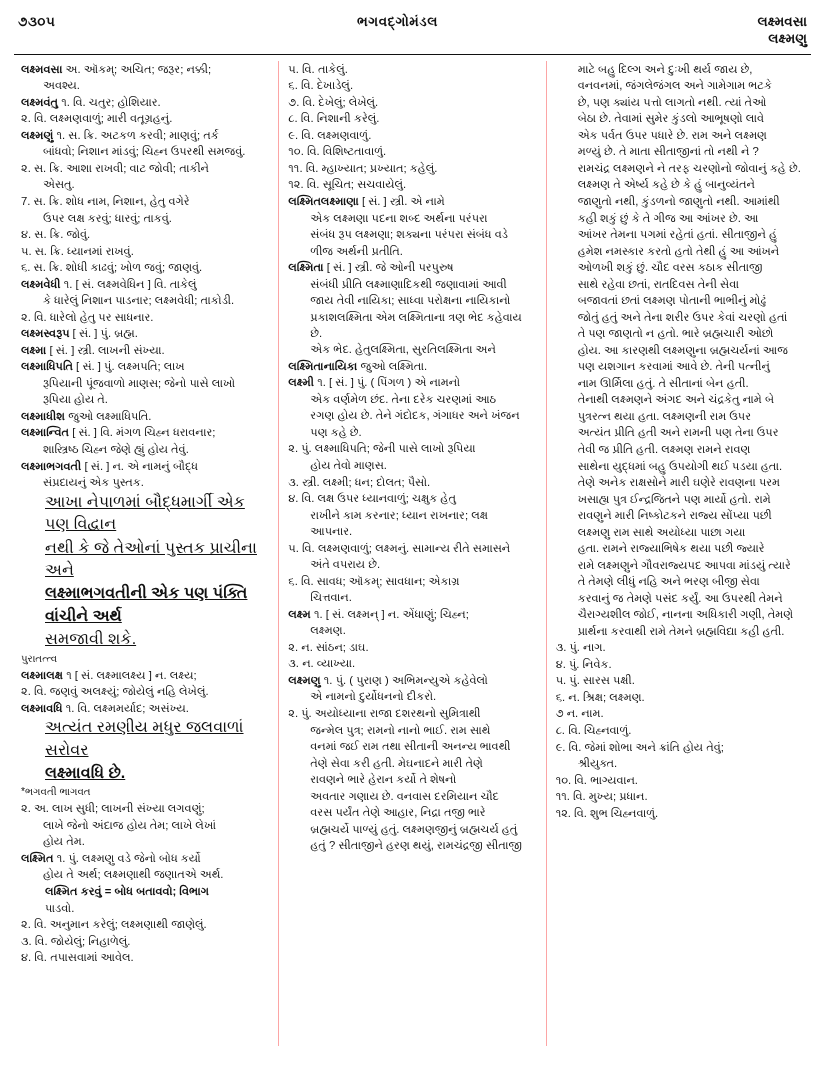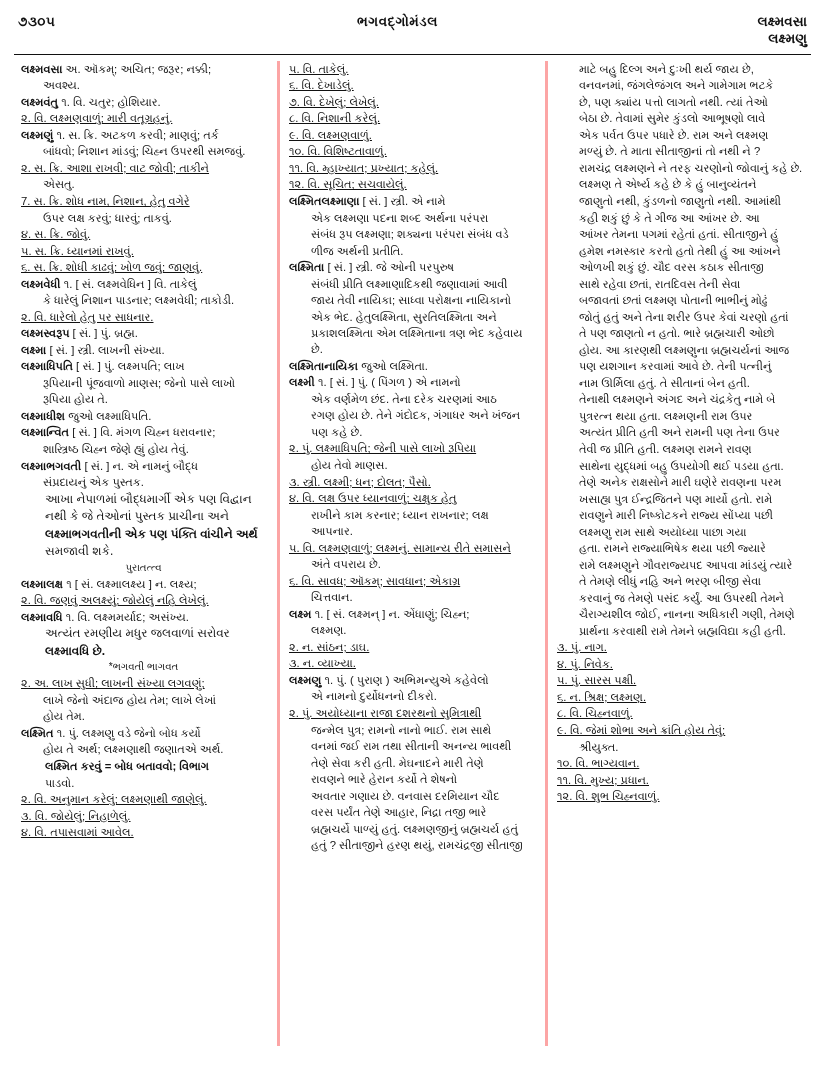--- a/index.html
+++ b/index.html
@@ -57,49 +57,49 @@
     font-size: 11.3px;
     line-height: 1.42;
   }
   .col {
     flex: 1;
     padding: 0 9px;
     box-sizing: border-box;
     overflow: hidden;
   }
   .col.c1, .col.c2 {
-    border-right: 3px solid #fca5a5;
+    border-right: 1px solid #fca5a5;
   }
   .entry {
     margin: 0 0 0.5px 0;
     text-indent: 0;
     padding-left: 11px;
     text-indent: -11px;
   }
   .entry.sub {
     padding-left: 11px;
     text-indent: -11px;
-    text-decoration: underline;
   }
   .entry.cont {
     padding-left: 22px;
     text-indent: 0;
   }
   .entry.indent2 {
     padding-left: 24px;
     text-indent: 0;
   }
   .hw {
     font-weight: bold;
   }
   .smallnote {
-    font-size: 12px;
+    font-size: 16px;
+    text-decoration: underline;
   }
   .attrib {
-    text-align: center;
+    text-align: left;
     font-size: 10.2px;
     padding-right: 2px;
   }
   .boldline {
     font-weight: bold;
   }
 </style>
 </head>
 <body>
 
@@ -175,22 +175,22 @@
         <div class="entry sub">૧૦. વિ. વિશિષ્ટતાવાળું.</div>
         <div class="entry sub">૧૧. વિ. મ્હાખ્યાત; પ્રખ્યાત; કહેલું.</div>
         <div class="entry sub">૧૨. વિ. સૂચિત; સચવાયેલું.</div>
         <div class="entry"><span class="hw">લક્ષ્મિતલક્ષ્માણા</span> [ સં. ] સ્ત્રી. એ નામે</div>
         <div class="entry cont">એક લક્ષ્મણા પદના શબ્દ અર્થના પરંપરા</div>
         <div class="entry cont">સંબંધ રૂપ લક્ષ્મણા; શક્યના પરંપરા સંબંધ વડે</div>
         <div class="entry cont">ળીજ અર્થની પ્રતીતિ.</div>
         <div class="entry"><span class="hw">લક્ષ્મિતા</span> [ સં. ] સ્ત્રી. જે ઓની પરપુરુષ</div>
         <div class="entry cont">સંબંધી પ્રીતિ લક્ષ્માણાદિકથી જણાવામાં આવી</div>
         <div class="entry cont">જાય તેવી નાયિકા; સાધ્વા પરોક્ષના નાયિકાનો</div>
+        <div class="entry cont">પ્રકાશલક્ષ્મિતા એમ લક્ષ્મિતાના ત્રણ ભેદ કહેવાય છે.</div>
         <div class="entry cont">એક ભેદ. હેતુલક્ષ્મિતા, સુરતિલક્ષ્મિતા અને</div>
-        <div class="entry cont">પ્રકાશલક્ષ્મિતા એમ લક્ષ્મિતાના ત્રણ ભેદ કહેવાય છે.</div>
         <div class="entry"><span class="hw">લક્ષ્મિતાનાયિકા</span> જુઓ લક્ષ્મિતા.</div>
         <div class="entry"><span class="hw">લક્ષ્મી</span> ૧. [ સં. ] પું. ( પિંગળ ) એ નામનો</div>
         <div class="entry cont">એક વર્ણમેળ છંદ. તેના દરેક ચરણમાં આઠ</div>
         <div class="entry cont">રગણ હોય છે. તેને ગંદોદક, ગંગાધર અને ખંજન</div>
         <div class="entry cont">પણ કહે છે.</div>
         <div class="entry sub">૨. પું. લક્ષ્માધિપતિ; જેની પાસે લાખો રૂપિયા</div>
         <div class="entry cont">હોય તેવો માણસ.</div>
         <div class="entry sub">૩. સ્ત્રી. લક્ષ્મી; ધન; દોલત; પૈસો.</div>
         <div class="entry sub">૪. વિ. લક્ષ ઉપર ધ્યાનવાળું; ચક્ષુક હેતુ</div>
         <div class="entry cont">રાખીને કામ કરનાર; ધ્યાન રાખનાર; લક્ષ</div>
@@ -248,20 +248,21 @@
         <div class="entry cont">હતા. રામને રાજ્યાભિષેક થયા પછી જ્યારે</div>
         <div class="entry cont">રામે લક્ષ્મણુને ગૌવરાજ્યપદ આપવા માંડયું ત્યારે</div>
         <div class="entry cont">તે તેમણે લીધું નહિ અને ભરણ બીજી સેવા</div>
         <div class="entry cont">કરવાનું જ તેમણે પસંદ કર્યું. આ ઉપરથી તેમને</div>
         <div class="entry cont">ચૈરાગ્યશીલ જોઈ, નાનના અધિકારી ગણી, તેમણે</div>
         <div class="entry cont">પ્રાર્થના કરવાથી રામે તેમને બ્રહ્મવિદ્યા કહી હતી.</div>
         <div class="entry sub">૩. પું. નાગ.</div>
         <div class="entry sub">૪. પું. નિવેક.</div>
         <div class="entry sub">૫. પું. સારસ પક્ષી.</div>
         <div class="entry sub">૬. ન. શ્રિક્ષ; લક્ષ્મણ.</div>
+        <div class="entry sub">૭ ન. નામ.</div>
         <div class="entry sub">૮. વિ. ચિહ્નવાળું.</div>
         <div class="entry sub">૯. વિ. જેમાં શોભા અને ક્રાંતિ હોય તેવું;</div>
         <div class="entry cont">શ્રીયુક્ત.</div>
         <div class="entry sub">૧૦. વિ. ભાગ્યવાન.</div>
         <div class="entry sub">૧૧. વિ. મુખ્ય; પ્રધાન.</div>
         <div class="entry sub">૧૨. વિ. શુભ ચિહ્નવાળું.</div>
       </div>
   </div>
 
 </div>

